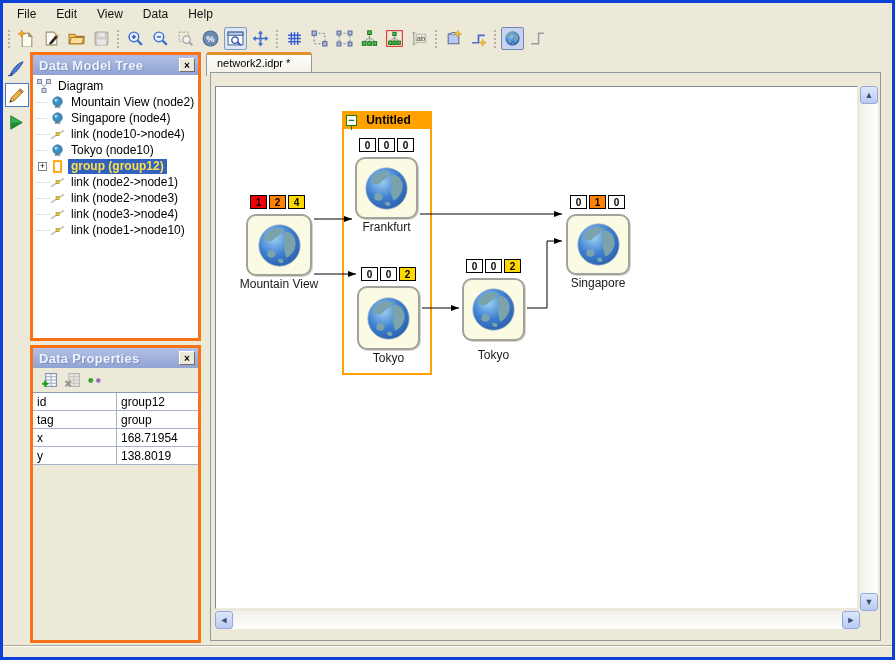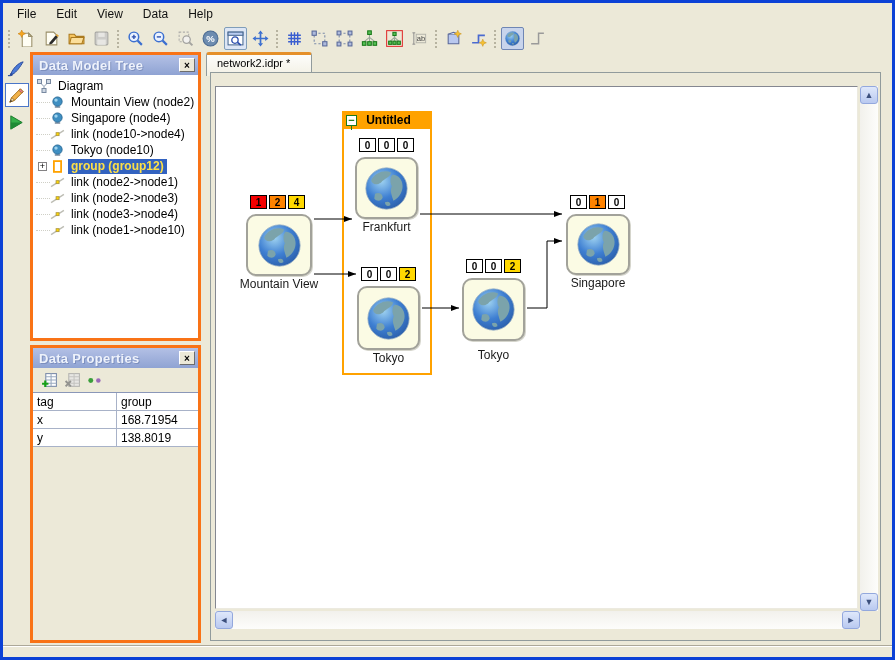--- a/index.html
+++ b/index.html
@@ -449,20 +449,24 @@
             </button>
           <button class="tb-btn">
               <svg viewBox="0 0 18 8" width="16" height="8">
                 <circle cx="4" cy="4" r="2.6" fill="#3a9e3a"></circle>
                 <circle cx="12" cy="4" r="2.4" fill="#9a6ab8"></circle>
               </svg>
             </button>
         </div>
         <div class="props-table" id="props-table">
             <div class="prop-row">
+              <div class="prop-key">id</div>
+              <div class="prop-val">group12</div>
+            </div>
+            <div class="prop-row">
               <div class="prop-key">tag</div>
               <div class="prop-val">group</div>
             </div>
             <div class="prop-row">
               <div class="prop-key">x</div>
               <div class="prop-val">168.71954</div>
             </div>
             <div class="prop-row">
               <div class="prop-key">y</div>
               <div class="prop-val">138.8019</div>

